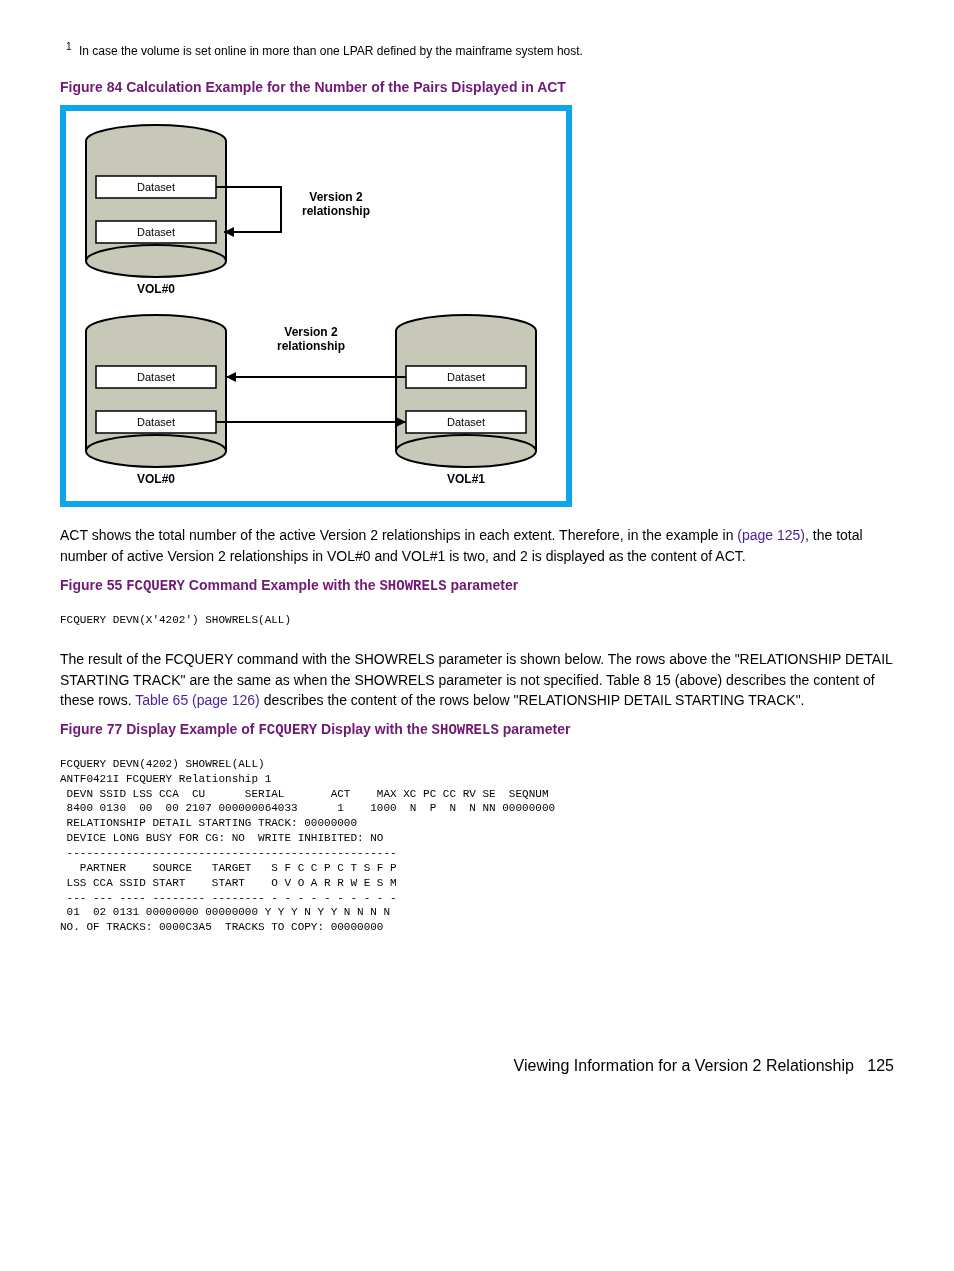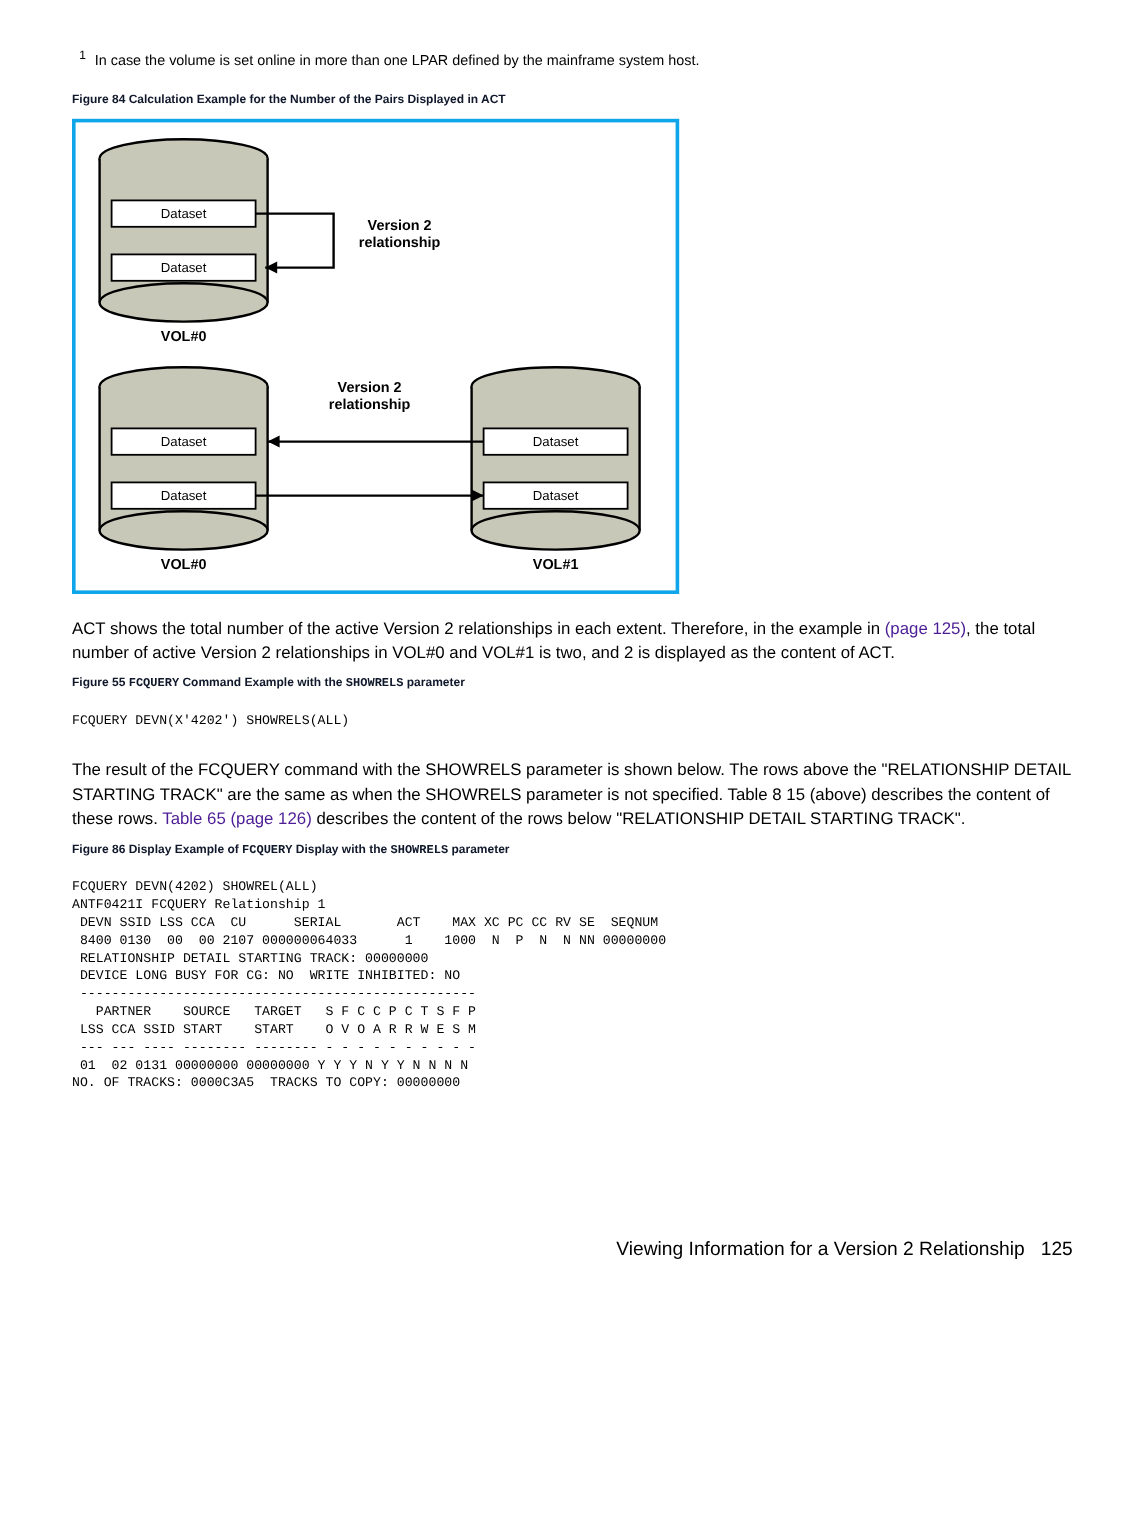--- a/index.html
+++ b/index.html
@@ -16,32 +16,32 @@
     font-size: 12px;
     margin-bottom: 18px;
     margin-left: 6px;
   }
   .footnote sup {
     font-size: 10px;
     vertical-align: super;
     margin-right: 4px;
   }
   .fig-title {
-    color: #0f172a;
+    color: #701a75;
     font-weight: bold;
-    font-size: 10px;
+    font-size: 14px;
     margin: 10px 0 8px 0;
   }
   .fig-title .mono {
     font-family: "Courier New", monospace;
     font-weight: bold;
     margin-top: 40px;
   }
   .diagram-box {
-    border: 3px solid #0ea5e9;
+    border: 6px solid #0ea5e9;
     width: 500px;
     background: #fff;
     margin: 6px 0 18px 0;
     padding: 0;
     position: relative;
     height: 390px;
   }
   .para {
     margin: 10px 0;
     font-size: 14px;
@@ -148,21 +148,21 @@
   <span>Figure 55 </span><span class="mono">FCQUERY</span><span> Command Example with the </span><span class="mono">SHOWRELS</span><span> parameter</span>
 </div>
 
 <pre class="code">FCQUERY DEVN(X'4202') SHOWRELS(ALL)</pre>
 
 <div class="para">
   <span>The result of the FCQUERY command with the SHOWRELS parameter is shown below. The rows above the "RELATIONSHIP DETAIL STARTING TRACK" are the same as when the SHOWRELS parameter is not specified. Table 8 15 (above) describes the content of these rows. </span><span class="ref-link">Table 65 (page 126)</span><span> describes the content of the rows below "RELATIONSHIP DETAIL STARTING TRACK".</span>
 </div>
 
 <div class="fig-title">
-  <span>Figure 86 Display Example of </span><span class="mono">FCQUERY</span><span> Display with the </span><span class="mono">SHOWRELS</span><span> parameter</span>
+  <span>Figure 77 Display Example of </span><span class="mono">FCQUERY</span><span> Display with the </span><span class="mono">SHOWRELS</span><span> parameter</span>
 </div>
 
 <pre class="code">FCQUERY DEVN(4202) SHOWREL(ALL)
 ANTF0421I FCQUERY Relationship 1
  DEVN SSID LSS CCA  CU      SERIAL       ACT    MAX XC PC CC RV SE  SEQNUM
  8400 0130  00  00 2107 000000064033      1    1000  N  P  N  N NN 00000000
  RELATIONSHIP DETAIL STARTING TRACK: 00000000
  DEVICE LONG BUSY FOR CG: NO  WRITE INHIBITED: NO
  --------------------------------------------------
    PARTNER    SOURCE   TARGET   S F C C P C T S F P

